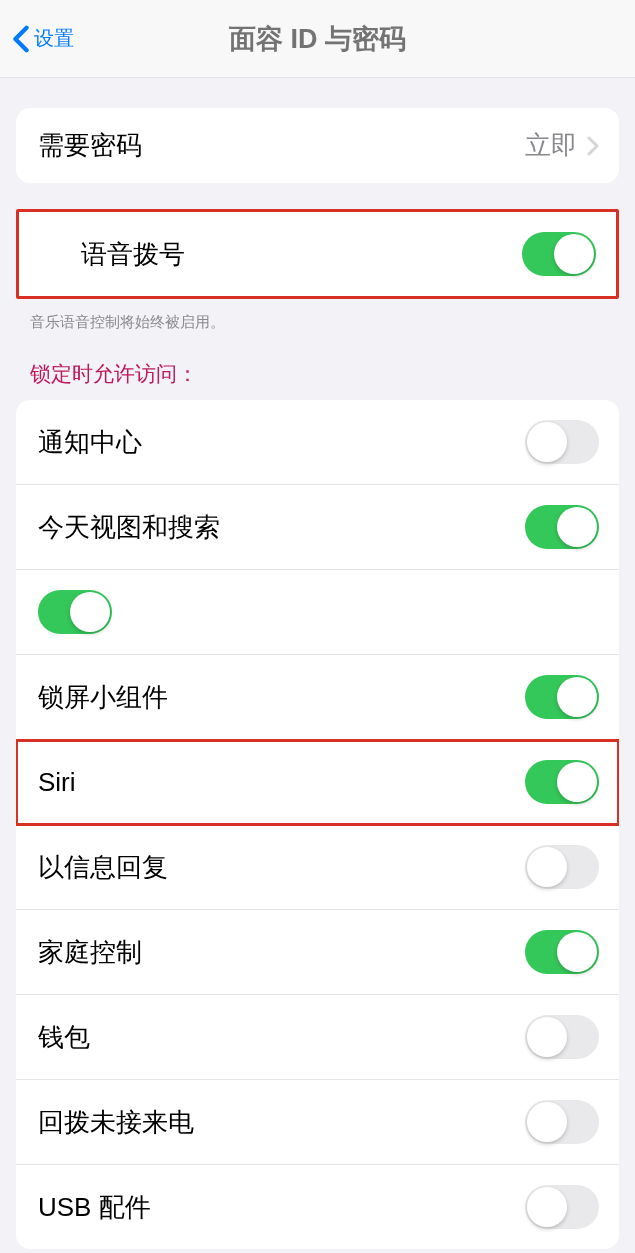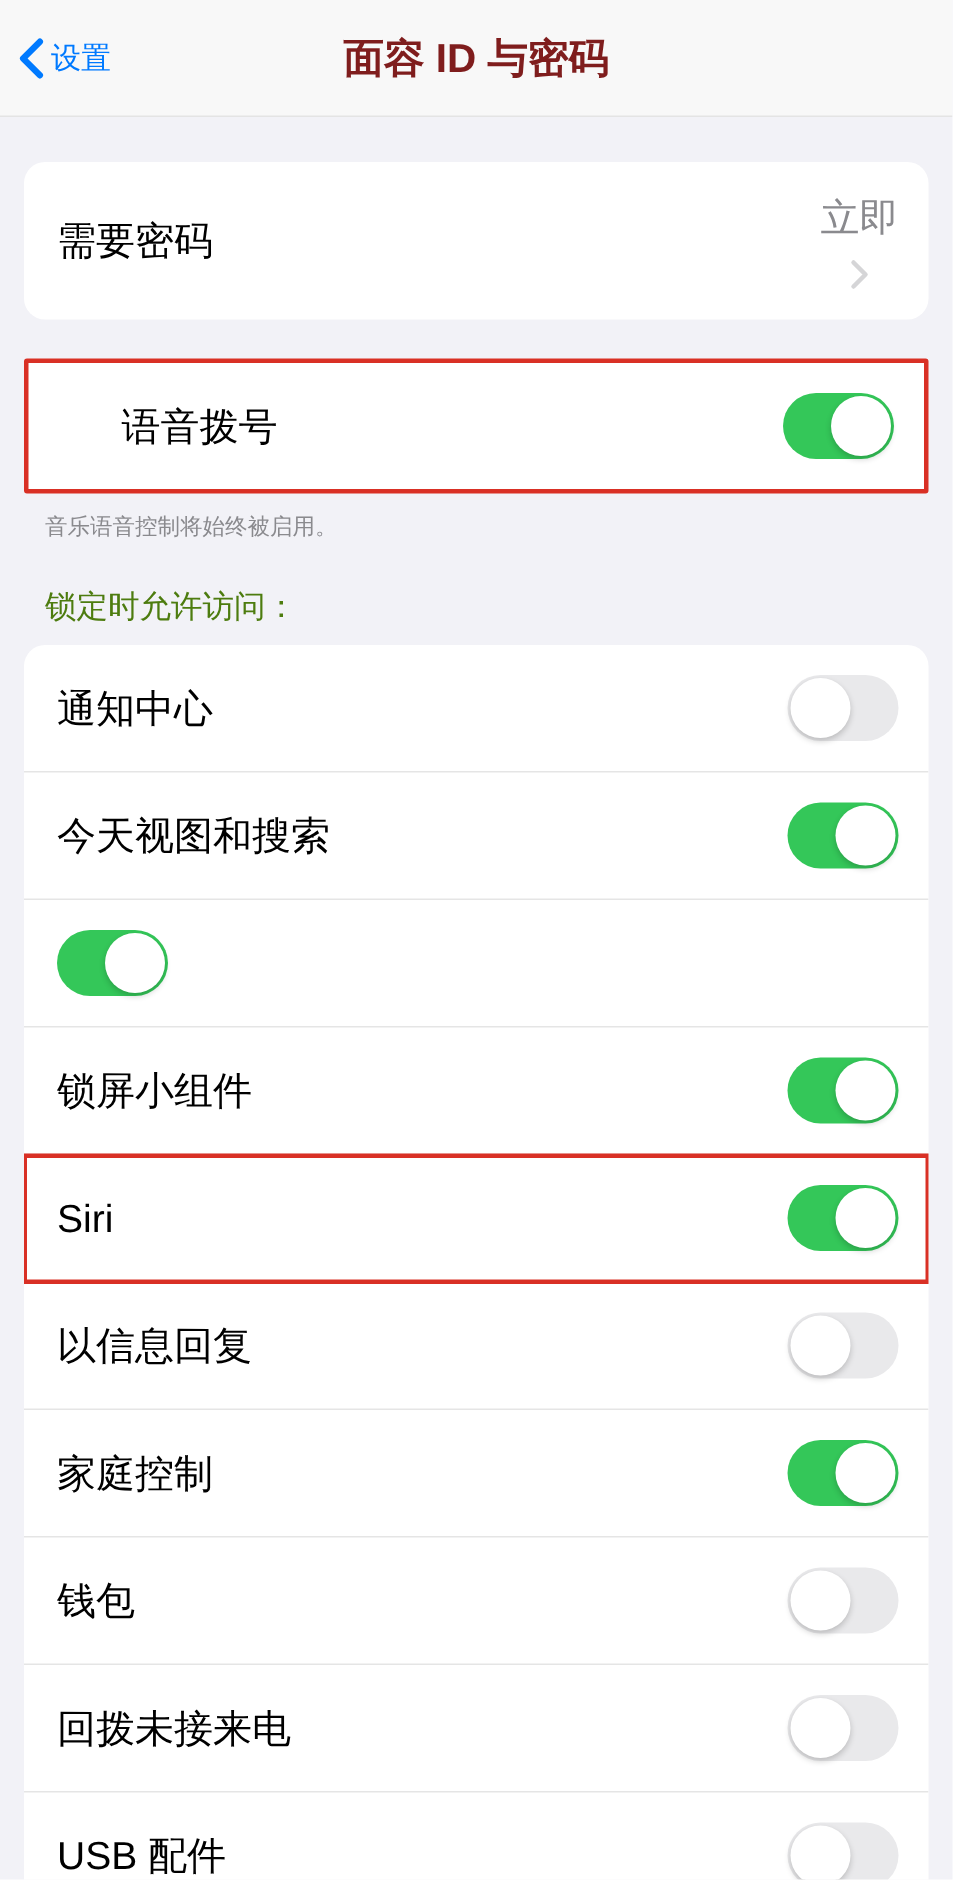--- a/index.html
+++ b/index.html
@@ -34,21 +34,21 @@
       width: 18px;
       height: 28px;
       margin-right: 4px;
     }
     .nav-title {
       position: absolute;
       left: 50%;
       transform: translateX(-50%);
       font-size: 27px;
       font-weight: 600;
-      color: #7f1d1d;
+      color: #737373;
     }
     .content {
       padding: 0;
     }
     .group {
       margin: 26px 16px 0 16px;
       background: #fff;
       border-radius: 14px;
       overflow: hidden;
     }
@@ -76,21 +76,20 @@
       gap: 44px;
     }
     .row-label {
       font-size: 26px;
       color: #000;
     }
     .row-value-wrap {
       display: flex;
       align-items: center;
       gap: 10px;
-      flex-direction: column;
     }
     .row-value {
       font-size: 26px;
       color: #8a8a8e;
     }
     .chevron-right {
       width: 12px;
       height: 20px;
       opacity: 0.35;
     }
@@ -124,21 +123,21 @@
       left: 2px;
     }
     .footer-text {
       font-size: 15px;
       color: #8a8a8e;
       padding: 12px 30px 0 30px;
       line-height: 1.4;
     }
     .header-text {
       font-size: 21px;
-      color: #4d7c0f;
+      color: #be185d;
       padding: 28px 26px 8px 30px;
     }
     .group-tight {
       margin-top: 4px;
     }
     .group-first {
       margin-top: 30px;
     }
   </style>
 </head>

